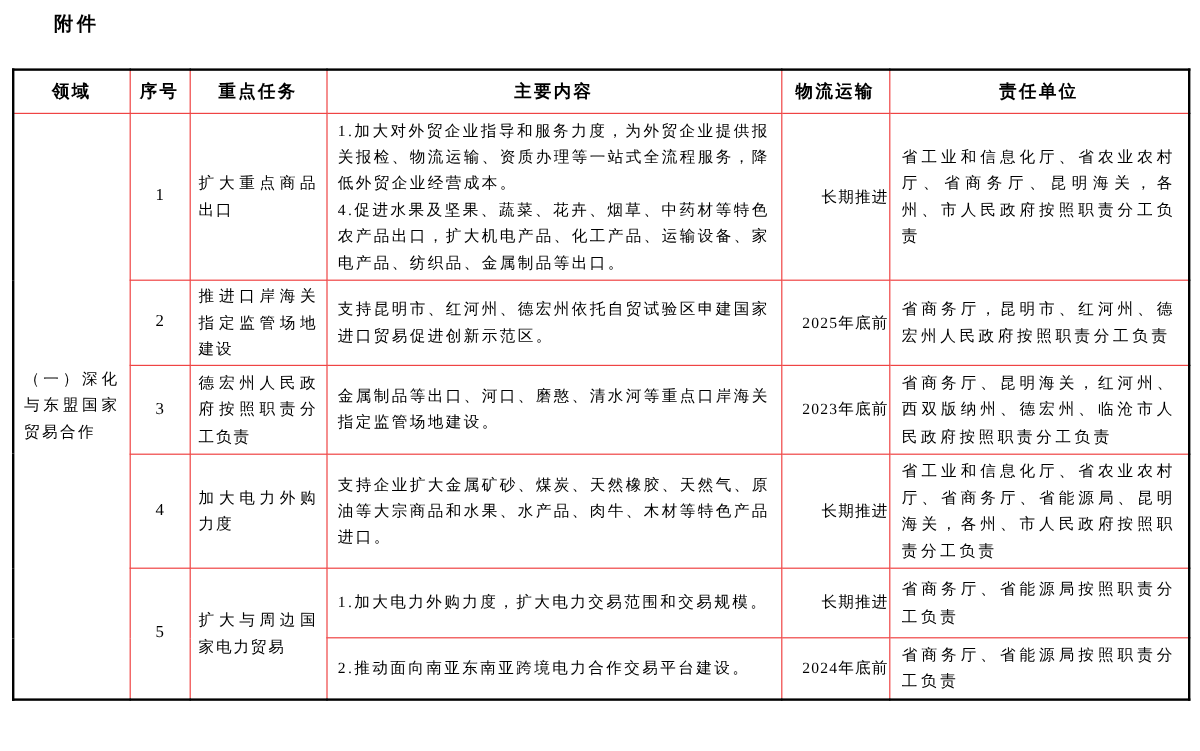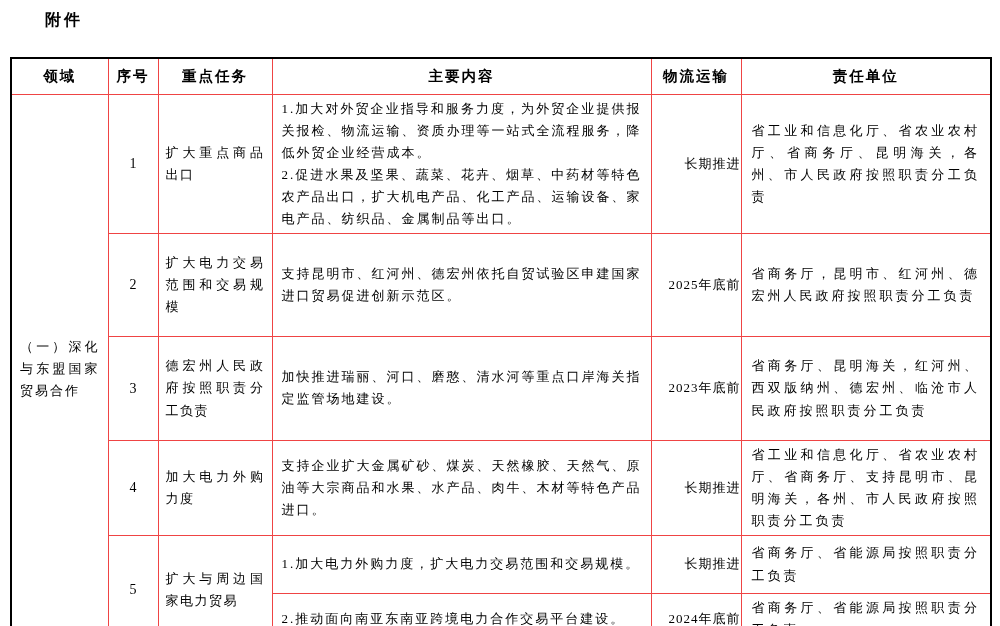--- a/index.html
+++ b/index.html
@@ -78,21 +78,21 @@
     padding: 0 8px;
   }
   td.seq {
     text-align: center;
     font-size: 14px;
   }
   td.task {
     text-align: justify;
     text-justify: inter-ideograph;
     letter-spacing: 1.5px;
-    padding: 18px 7px;
+    padding: 2px 7px;
   }
   td.content {
     text-align: justify;
     text-justify: inter-ideograph;
     letter-spacing: 2px;
     padding: 3px 9px;
   }
   td.deadline {
     text-align: right;
     letter-spacing: 1px;
@@ -131,45 +131,45 @@
         <th>责任单位</th>
       </tr>
     </thead>
     <tbody>
       <tr class="r1">
         <td class="domain-cell" rowspan="6">（一）深化与东盟国家贸易合作</td>
         <td class="seq">1</td>
         <td class="task">扩大重点商品出口</td>
         <td class="content">
           <div>1.加大对外贸企业指导和服务力度，为外贸企业提供报关报检、物流运输、资质办理等一站式全流程服务，降低外贸企业经营成本。</div>
-          <div>2.促进水果及坚果、蔬菜、花卉、烟草、中药材等特色农产品出口，扩大机电产品、化工产品、运输设备、家电产品、纺织品、金属制品等出口。</div>
+          <div>4.促进水果及坚果、蔬菜、花卉、烟草、中药材等特色农产品出口，扩大机电产品、化工产品、运输设备、家电产品、纺织品、金属制品等出口。</div>
         </td>
         <td class="deadline">长期推进</td>
         <td class="unit">省工业和信息化厅、省农业农村厅、省商务厅、昆明海关，各州、市人民政府按照职责分工负责</td>
       </tr>
       <tr class="r2">
         <td class="seq">2</td>
-        <td class="task">扩大电力交易范围和交易规模</td>
+        <td class="task">推进口岸海关指定监管场地建设</td>
         <td class="content">支持昆明市、红河州、德宏州依托自贸试验区申建国家进口贸易促进创新示范区。</td>
         <td class="deadline">2025年底前</td>
         <td class="unit">省商务厅，昆明市、红河州、德宏州人民政府按照职责分工负责</td>
       </tr>
       <tr class="r3">
         <td class="seq">3</td>
         <td class="task">德宏州人民政府按照职责分工负责</td>
-        <td class="content">加快推进瑞丽、河口、磨憨、清水河等重点口岸海关指定监管场地建设。</td>
+        <td class="content">金属制品等出口、河口、磨憨、清水河等重点口岸海关指定监管场地建设。</td>
         <td class="deadline">2023年底前</td>
         <td class="unit">省商务厅、昆明海关，红河州、西双版纳州、德宏州、临沧市人民政府按照职责分工负责</td>
       </tr>
       <tr class="r4">
         <td class="seq">4</td>
         <td class="task">加大电力外购力度</td>
         <td class="content">支持企业扩大金属矿砂、煤炭、天然橡胶、天然气、原油等大宗商品和水果、水产品、肉牛、木材等特色产品进口。</td>
         <td class="deadline">长期推进</td>
-        <td class="unit">省工业和信息化厅、省农业农村厅、省商务厅、支持昆明市、昆明海关，各州、市人民政府按照职责分工负责</td>
+        <td class="unit">省工业和信息化厅、省农业农村厅、省商务厅、省能源局、昆明海关，各州、市人民政府按照职责分工负责</td>
       </tr>
       <tr class="r5a">
         <td class="seq" rowspan="2">5</td>
         <td class="task" rowspan="2">扩大与周边国家电力贸易</td>
         <td class="content">1.加大电力外购力度，扩大电力交易范围和交易规模。</td>
         <td class="deadline">长期推进</td>
         <td class="unit">省商务厅、省能源局按照职责分工负责</td>
       </tr>
       <tr class="r5b">
         <td class="content">2.推动面向南亚东南亚跨境电力合作交易平台建设。</td>

